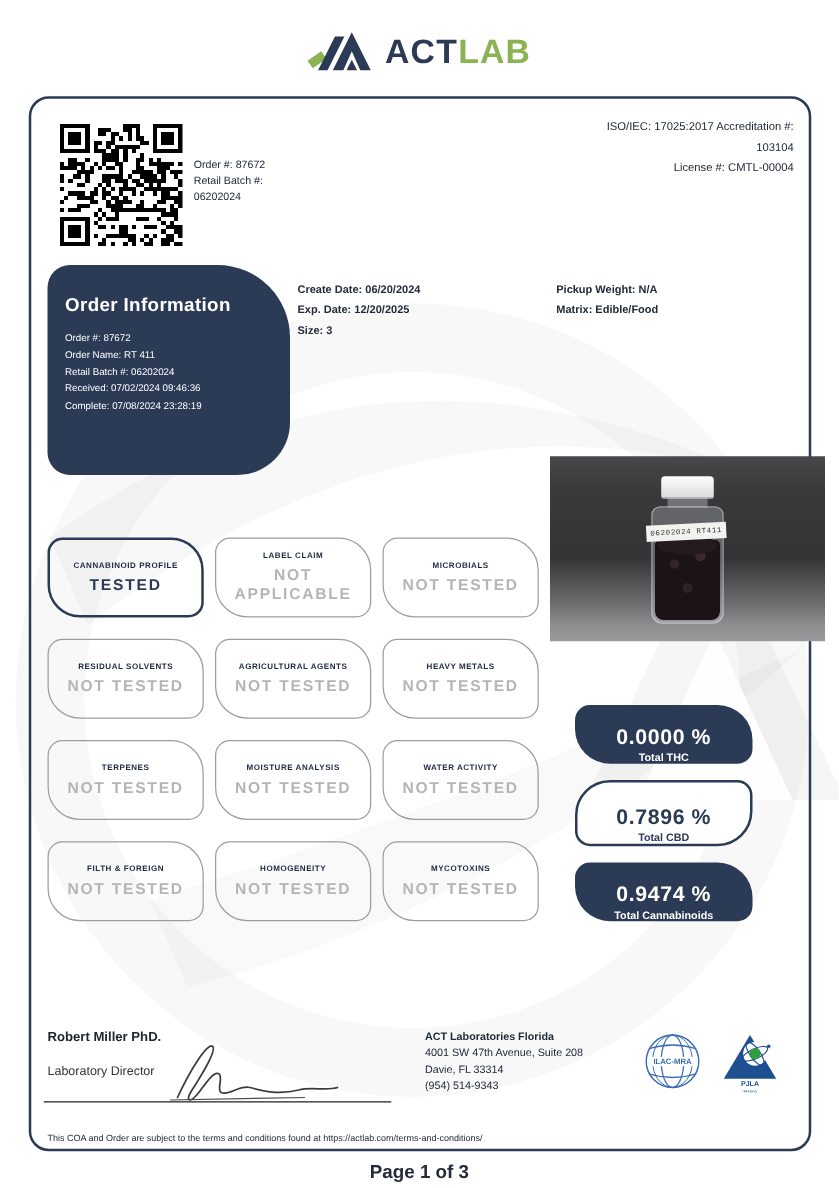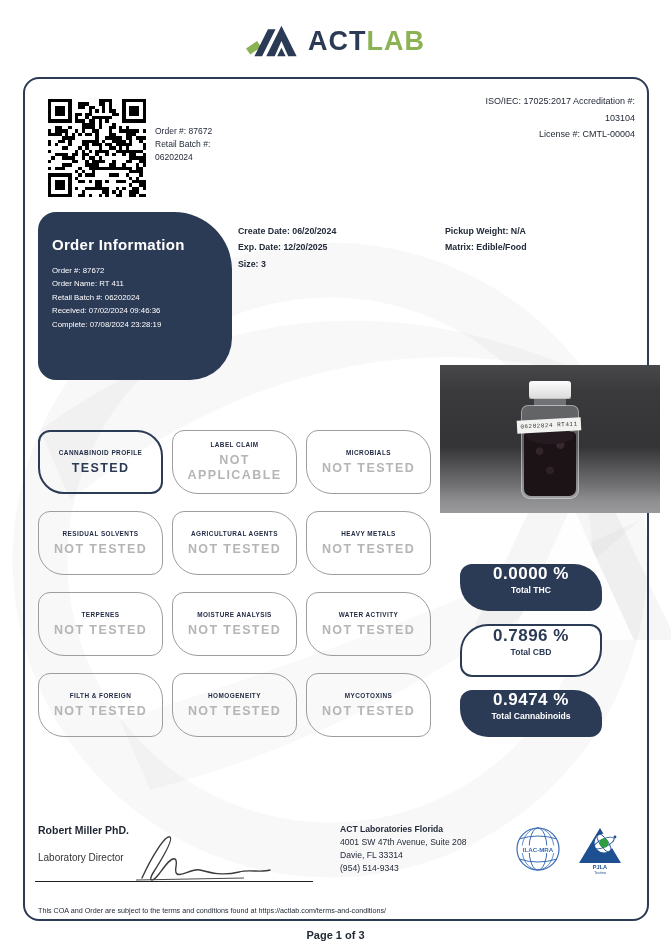--- a/index.html
+++ b/index.html
@@ -61,40 +61,40 @@
   .tests-grid { position:absolute; left:38px; top:430px; width:393px; display:grid; grid-template-columns:repeat(3,125px); column-gap:9px; row-gap:17px; z-index:2; }
   .test-box { height:64px; border:1.5px solid #9d9d9d; border-radius:12px 26px 12px 26px; background:transparent;
               display:flex; flex-direction:column; align-items:center; justify-content:center; gap:5px; padding:4px 6px; }
   .test-box.tested { border:2px solid #2b3a55; }
   .t-name { font-size:6.4px; font-weight:800; color:#1e2740; letter-spacing:.45px; text-align:center; }
   .t-status { font-size:12.5px; font-weight:800; color:#b5b5b5; letter-spacing:1.4px; text-align:center; line-height:1.2; }
   .test-box.tested .t-status { color:#2b3a55; }
 
   
   .results { position:absolute; left:460px; top:564px; width:142px; display:flex; flex-direction:column; gap:13px; z-index:2; }
-  .result-box { height:47px; display:flex; flex-direction:column; align-items:center; justify-content:flex-start; gap:1px; }
+  .result-box { height:47px; display:flex; flex-direction:column; align-items:center; justify-content:flex-end; gap:1px; }
   .result-box.dark { background:#2b3a55; color:#fff; border-radius:12px 28px 12px 28px; }
   .result-box.light { background:#fff; color:#2b3a55; border:2px solid #2b3a55; border-radius:28px 12px 28px 12px; height:53px; }
   .r-value { font-size:17px; font-weight:800; letter-spacing:.5px; }
   .r-label { font-size:8.6px; font-weight:800; }
 
   
   .signer-name { position:absolute; left:38px; top:824px; font-size:10.5px; font-weight:800; color:#1e2430; z-index:2; }
   .signer-title { position:absolute; left:38px; top:852px; font-size:10px; color:#333; z-index:2; }
   .signature { position:absolute; left:122px; top:828px; z-index:2; }
   .sig-rule { position:absolute; left:35px; top:881px; width:278px; border-top:1.6px solid #222; z-index:2; }
 
   .lab-block { position:absolute; left:340px; top:823px; width:170px; font-size:8.6px; line-height:1.5; color:#232a38; z-index:2; }
   .lab-block .lab-name { font-weight:800; }
   .accred-logos { position:absolute; left:515px; top:826px; display:flex; gap:16px; align-items:flex-start; z-index:2; }
 
   
   .terms { position:absolute; left:38px; top:906px; font-size:7.2px; color:#232a38; z-index:2; }
   .terms a { color:#232a38; text-decoration:none; }
-  .page-num { position:absolute; left:0; top:929px; width:671px; text-align:center; font-size:11px; font-weight:700; color:#232a38; z-index:2; }
+  .page-num { position:absolute; left:0; top:929px; width:671px; text-align:center; font-size:15px; font-weight:700; color:#232a38; z-index:2; }
 </style>
 </head>
 <body>
 
 <div class="page">
 
   <svg class="watermark" width="671" height="950" viewBox="0 0 671 950">
     <circle cx="330" cy="560" r="290" fill="none" stroke="#000" stroke-opacity="0.028" stroke-width="55"></circle>
     <path d="M40,430 Q300,240 600,380 Q330,300 70,500 Z" fill="#000" fill-opacity="0.028"></path>
     <path d="M120,720 Q380,640 640,520 Q420,720 150,790 Z" fill="#000" fill-opacity="0.022"></path>

